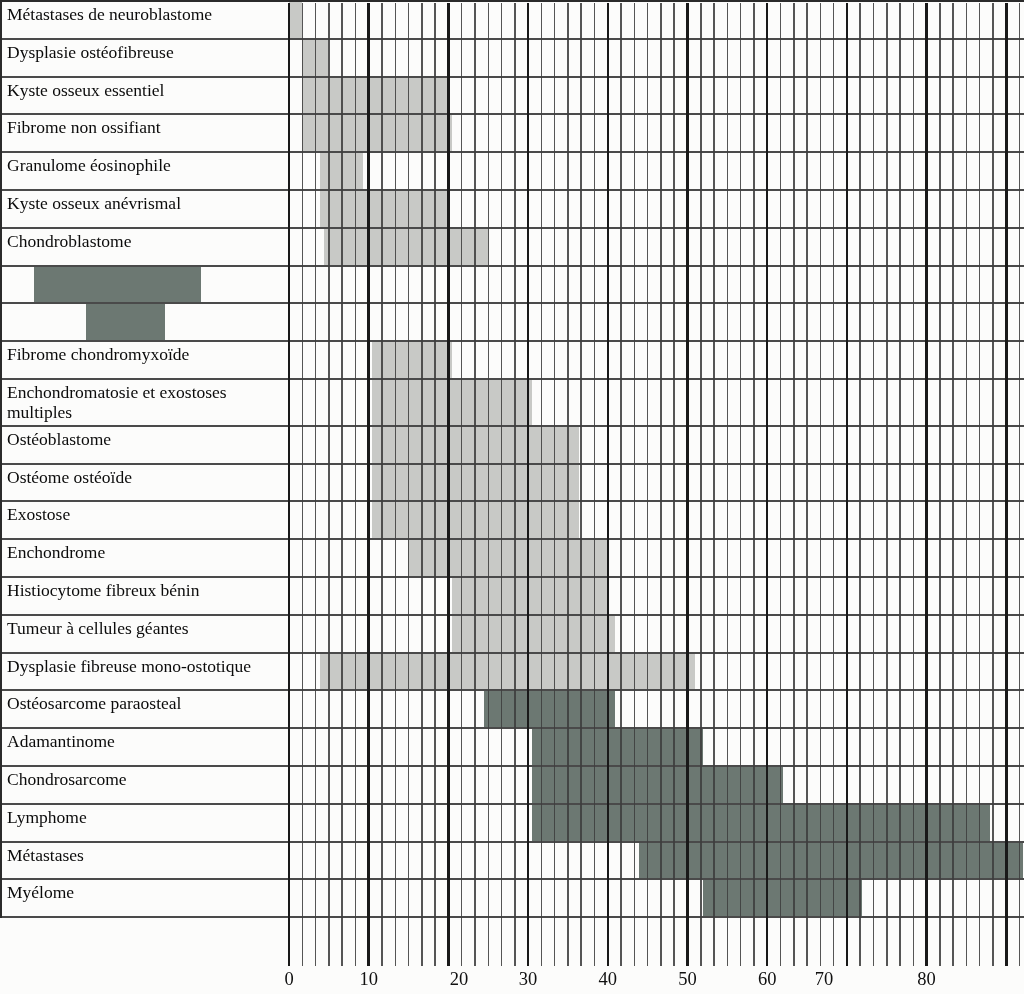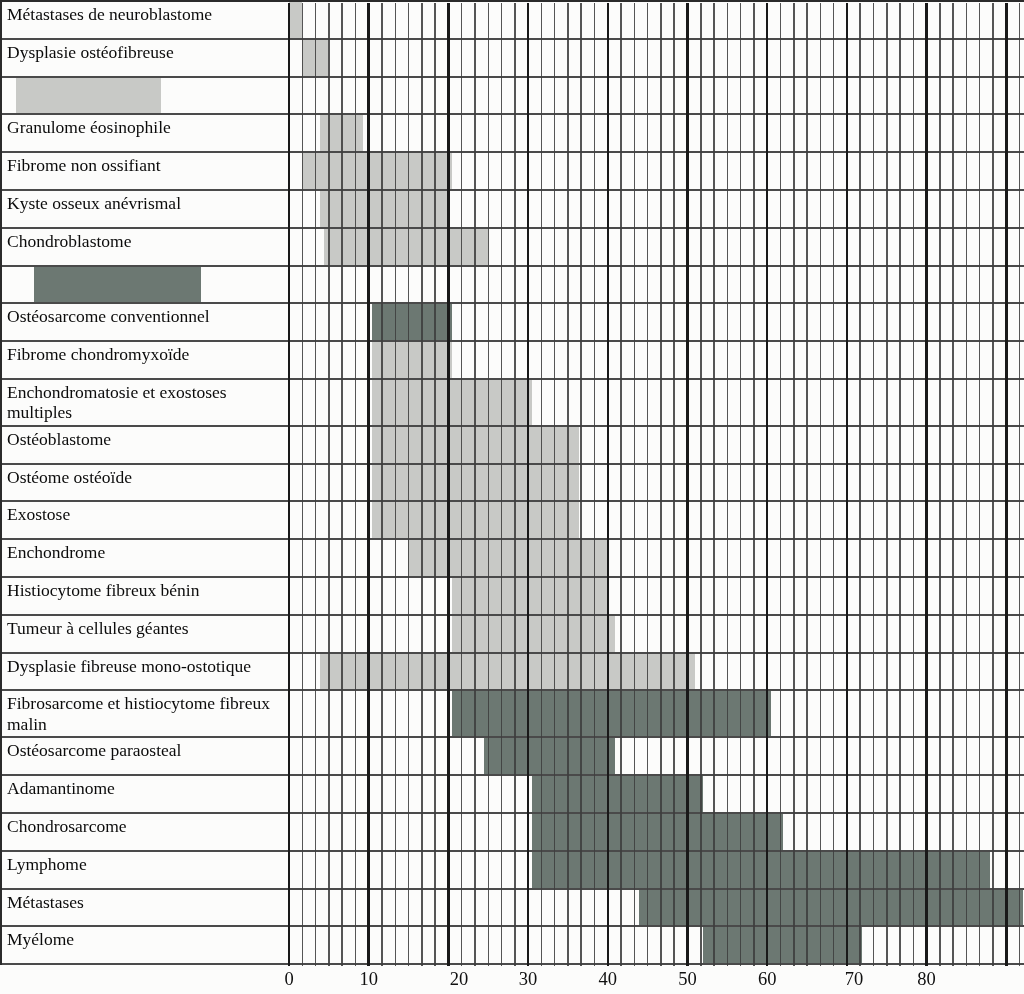--- a/index.html
+++ b/index.html
@@ -27,55 +27,55 @@
           <div class="bar" style="left: 0px; width: 13.549px; background: rgb(200, 201, 198);"></div>
         </div>
       </div>
       <div class="row">
         <div class="label-cell">Dysplasie ostéofibreuse</div>
         <div class="plot-cell">
           <div class="bar" style="left: 13.549px; width: 26.301px; background: rgb(200, 201, 198);"></div>
         </div>
       </div>
       <div class="row">
+        <div class="label-cell">Kyste osseux essentiel</div>
         <div class="plot-cell">
           <div class="bar" style="left: 13.549px; width: 145.851px; background: rgb(200, 201, 198);"></div>
         </div>
       </div>
       <div class="row">
+        <div class="label-cell">Fibrome non ossifiant</div>
+        <div class="plot-cell">
+          <div class="bar" style="left: 13.549px; width: 149.836px; background: rgb(200, 201, 198);"></div>
+        </div>
+      </div>
+      <div class="row">
         <div class="label-cell">Granulome éosinophile</div>
         <div class="plot-cell">
           <div class="bar" style="left: 31.88px; width: 42.241px; background: rgb(200, 201, 198);"></div>
         </div>
       </div>
       <div class="row">
-        <div class="label-cell">Fibrome non ossifiant</div>
-        <div class="plot-cell">
-          <div class="bar" style="left: 13.549px; width: 149.836px; background: rgb(200, 201, 198);"></div>
-        </div>
-      </div>
-      <div class="row">
         <div class="label-cell">Kyste osseux anévrismal</div>
         <div class="plot-cell">
           <div class="bar" style="left: 31.88px; width: 127.52px; background: rgb(200, 201, 198);"></div>
         </div>
       </div>
       <div class="row">
         <div class="label-cell">Chondroblastome</div>
         <div class="plot-cell">
           <div class="bar" style="left: 35.865px; width: 163.385px; background: rgb(200, 201, 198);"></div>
         </div>
       </div>
       <div class="row">
         <div class="plot-cell">
           <div class="bar" style="left: 31.88px; width: 167.37px; background: rgb(108, 120, 114);"></div>
         </div>
       </div>
       <div class="row">
-        <div class="label-cell">Ostéosarcome conventionnel</div>
         <div class="plot-cell">
           <div class="bar" style="left: 83.685px; width: 79.7px; background: rgb(108, 120, 114);"></div>
         </div>
       </div>
       <div class="row">
         <div class="label-cell">Fibrome chondromyxoïde</div>
         <div class="plot-cell">
           <div class="bar" style="left: 83.685px; width: 79.7px; background: rgb(200, 201, 198);"></div>
         </div>
       </div>
@@ -118,26 +118,20 @@
       <div class="row">
         <div class="label-cell">Tumeur à cellules géantes</div>
         <div class="plot-cell">
           <div class="bar" style="left: 163.385px; width: 163.385px; background: rgb(200, 201, 198);"></div>
         </div>
       </div>
       <div class="row">
         <div class="label-cell">Dysplasie fibreuse mono-ostotique</div>
         <div class="plot-cell">
           <div class="bar" style="left: 31.88px; width: 374.59px; background: rgb(200, 201, 198);"></div>
-        </div>
-      </div>
-      <div class="row tall">
-        <div class="label-cell">Fibrosarcome et histiocytome fibreux malin</div>
-        <div class="plot-cell">
-          <div class="bar" style="left: 163.385px; width: 318.8px; background: rgb(108, 120, 114);"></div>
         </div>
       </div>
       <div class="row">
         <div class="label-cell">Ostéosarcome paraosteal</div>
         <div class="plot-cell">
           <div class="bar" style="left: 195.265px; width: 131.505px; background: rgb(108, 120, 114);"></div>
         </div>
       </div>
       <div class="row">
         <div class="label-cell">Adamantinome</div>
@@ -229,16 +223,16 @@
       <div class="vline" style="left: 1018.83px;"></div>
     </div>
   <div id="axis">
       <span class="tick" style="left: 289px;">0</span>
       <span class="tick" style="left: 368.7px;">10</span>
       <span class="tick" style="left: 459px;">20</span>
       <span class="tick" style="left: 528.1px;">30</span>
       <span class="tick" style="left: 607.8px;">40</span>
       <span class="tick" style="left: 687.5px;">50</span>
       <span class="tick" style="left: 767.2px;">60</span>
-      <span class="tick" style="left: 854px;">70</span>
+      <span class="tick" style="left: 824px;">70</span>
       <span class="tick" style="left: 926.6px;">80</span>
     </div>
 </div>
 
 </body></html>

